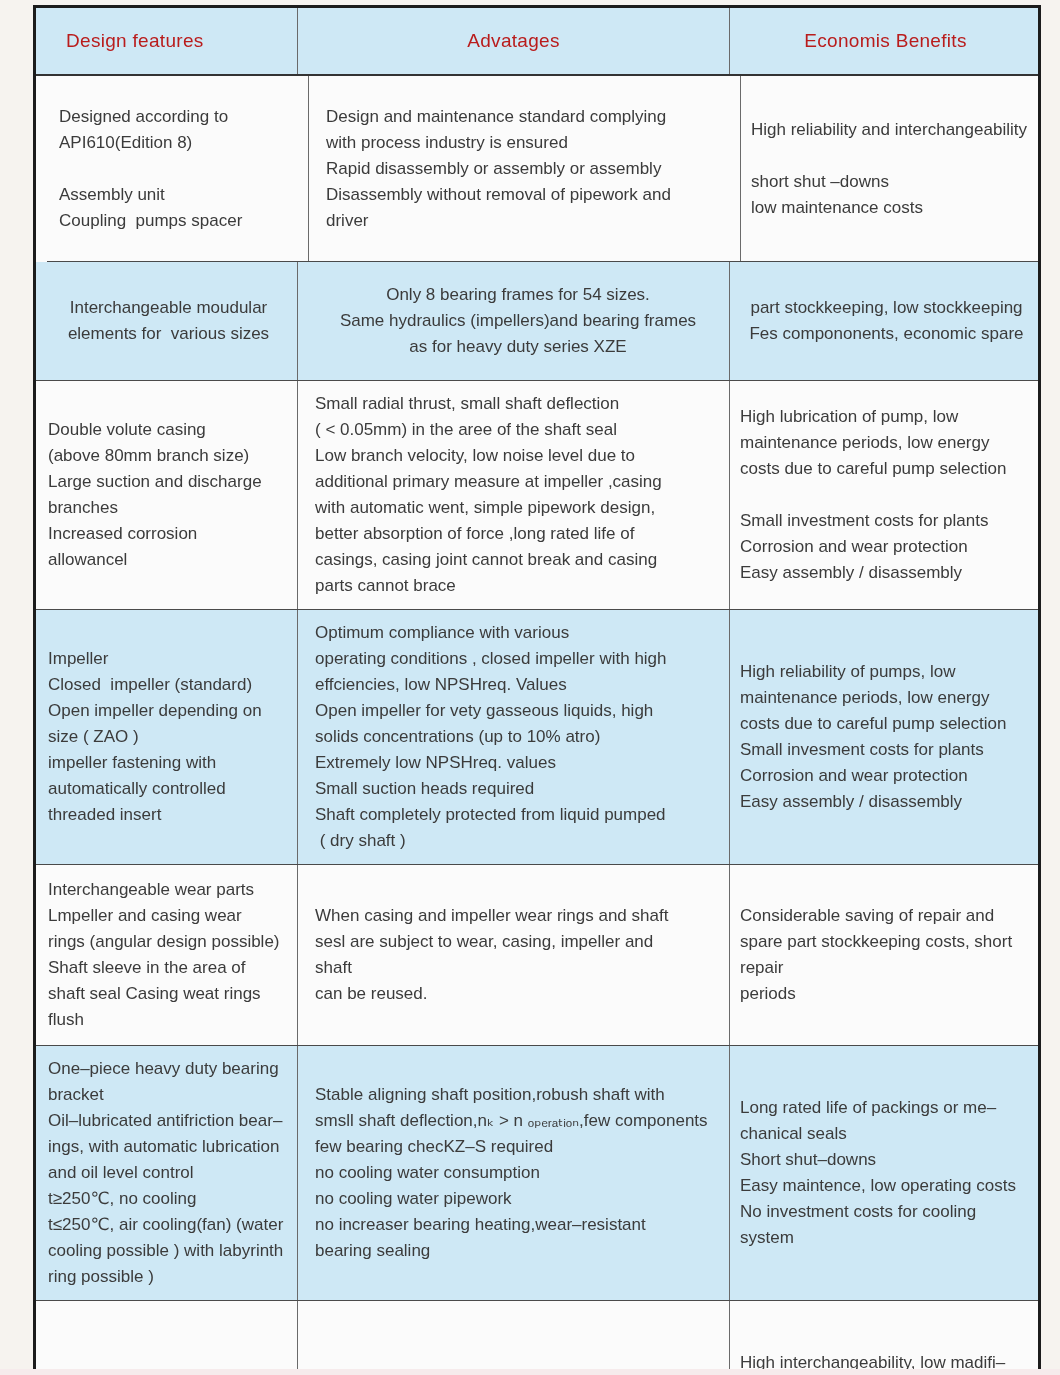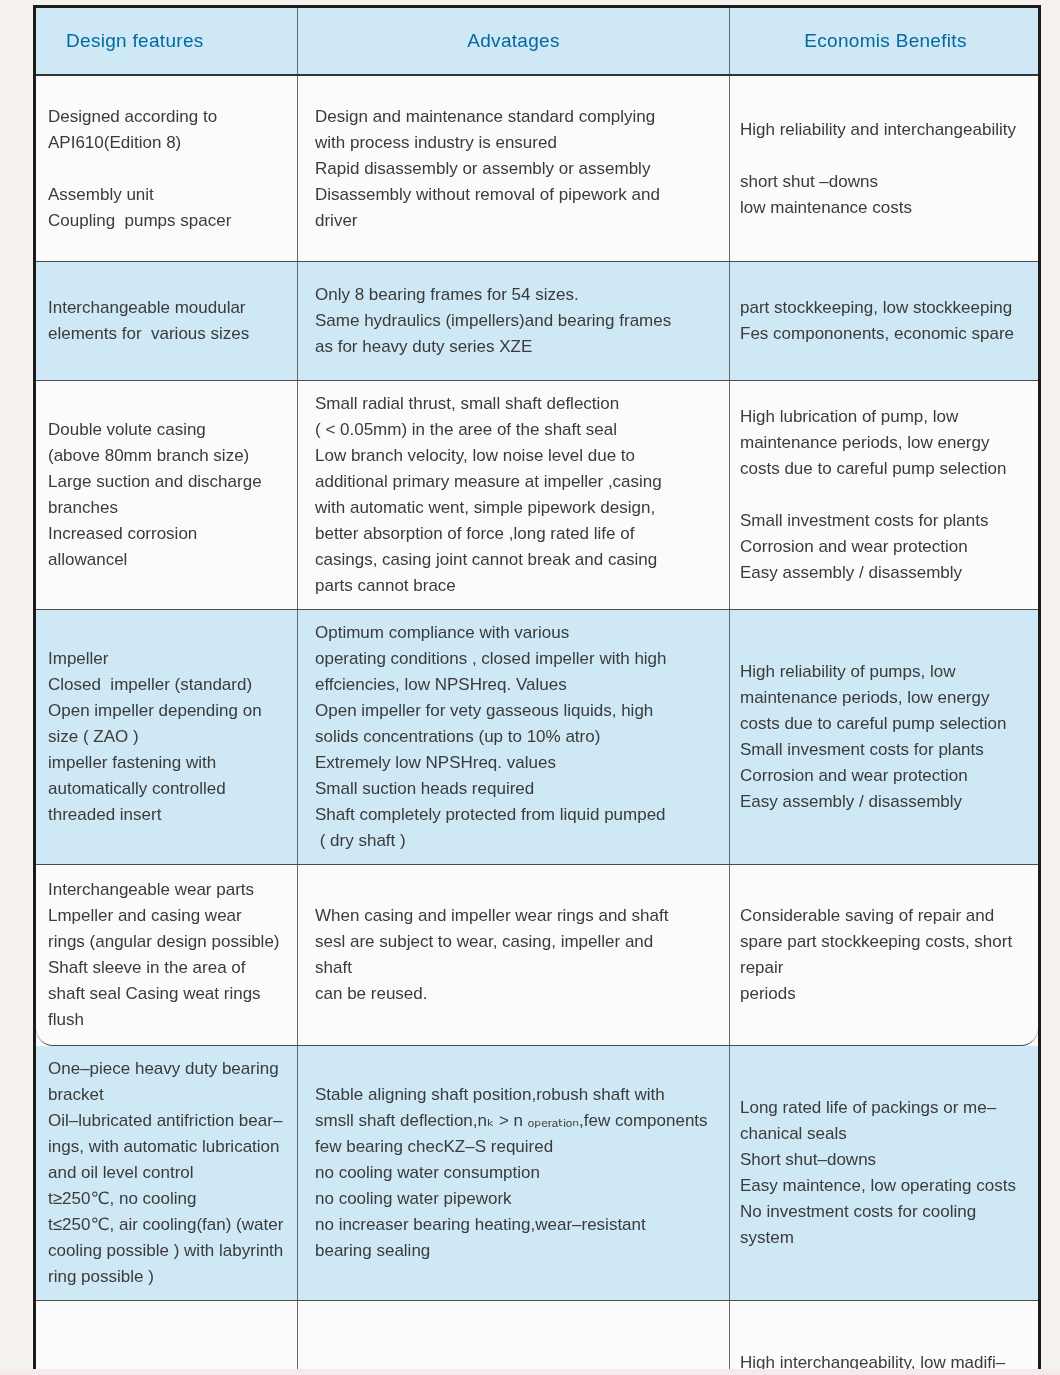--- a/index.html
+++ b/index.html
@@ -34,39 +34,39 @@
     display:grid;
     grid-template-columns:262px 432px 311px;
     background:var(--blue);
     min-height:68px;
     border-bottom:2px solid #333;
   }
   .header-cell{
     display:flex;
     align-items:center;
     font-size:19px;
-    color:#0369a1;
+    color:#b91c1c;
     letter-spacing:0.3px;
   }
   .header-cell.h-features{padding-left:30px;border-right:1.5px solid var(--vline);}
   .header-cell.h-advantages{justify-content:center;border-right:1.5px solid var(--vline);}
   .header-cell.h-benefits{justify-content:center;}
   .row{
     display:grid;
     grid-template-columns:262px 432px 311px;
     border-bottom:1px solid var(--hline);
     background:var(--white-row);
   }
   .row:last-child{border-bottom:none;}
   #rows .row:nth-child(even){background:var(--blue);}
-  #rows .row:nth-child(1){min-height:186px;}
-  #rows .row:nth-child(2){min-height:119px;}
+  #rows .row:nth-child(1){min-height:186px;margin-left:11px;}
+  #rows .row:nth-child(2){min-height:119px;text-align:center;}
   #rows .row:nth-child(3){min-height:201px;}
   #rows .row:nth-child(4){min-height:228px;}
-  #rows .row:nth-child(5){min-height:181px;border-radius:17px;}
+  #rows .row:nth-child(5){min-height:181px;}
   #rows .row:nth-child(6){min-height:245px;}
   #rows .row:nth-child(7){min-height:123px;border-bottom:none;}
   .cell{
     display:flex;
     flex-direction:column;
     justify-content:center;
     padding:10px 8px 10px 12px;
     font-size:17px;
     line-height:26px;
   }

